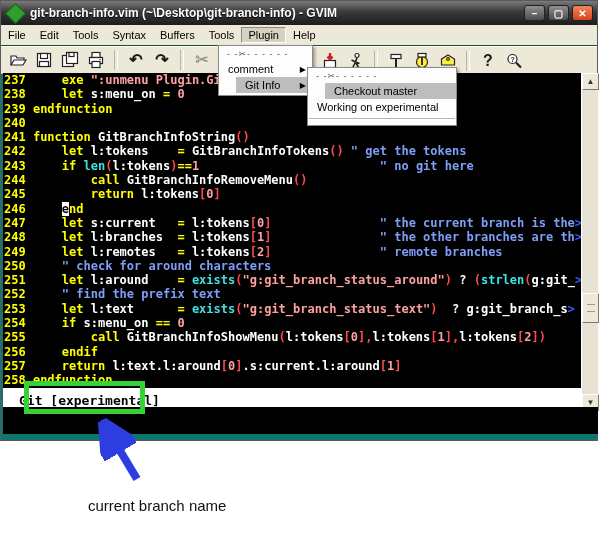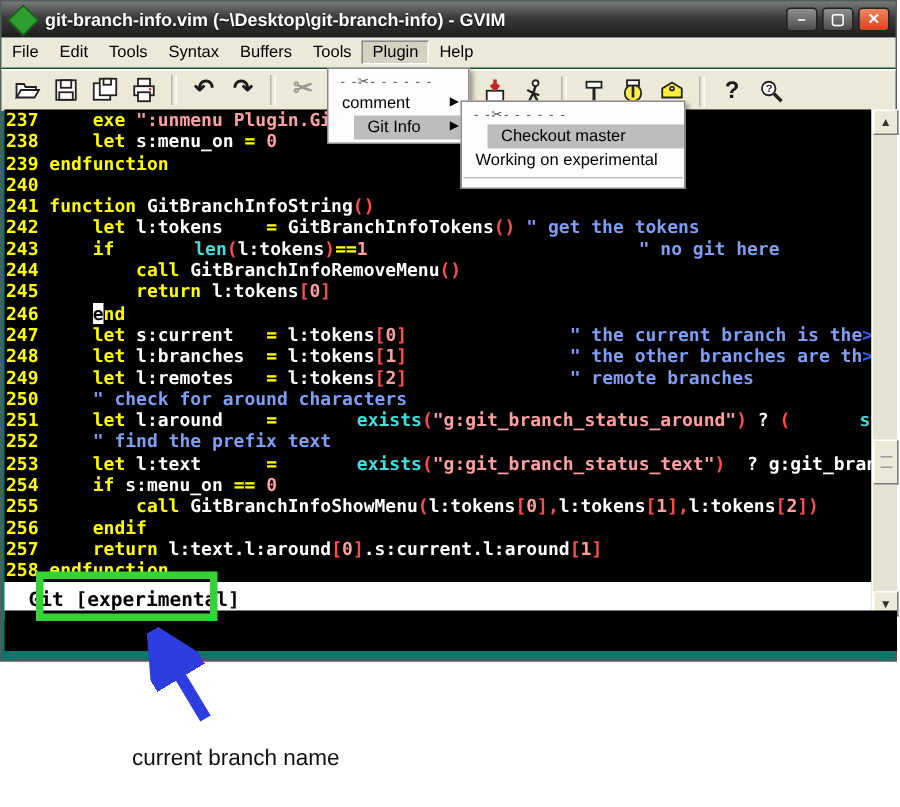--- a/index.html
+++ b/index.html
@@ -40,21 +40,21 @@
   .client{position:absolute;left:2px;top:72px;width:595px;height:361px;}
   .textarea{position:absolute;left:0;top:0;width:578px;height:315px;background:#000;overflow:hidden;
             font-family:"DejaVu Sans Mono",monospace;font-size:12px;font-weight:bold;
             line-height:14.3px;white-space:pre;padding-left:1px;box-sizing:border-box;}
   .cline{height:14.3px;}
   .c-n{color:#ffff00;}
   .c-p{color:#ffffff;}
   .c-k{color:#ffff00;}
   .c-s{color:#ffa0a0;}
   .c-c{color:#7e9ff7;}
-  .c-f{color:#3fe0e0;margin-left:46px;}
+  .c-f{color:#3fe0e0;}
   .c-r{color:#ff4b4b;}
   .c-x{color:#3d5bff;}
   .c-cur{background:#ffffff;color:#000000;}
   .statusline{position:absolute;left:0;top:315px;width:578px;height:25px;background:#ffffff;
               color:#000;font-family:"DejaVu Sans Mono",monospace;font-size:13px;font-weight:bold;
               display:flex;align-items:center;padding-left:16px;box-sizing:border-box;white-space:pre;}
   .cmdline{position:absolute;left:0;top:334px;width:595px;height:27px;background:#000;}
   
   .sb{position:absolute;left:578px;top:0;width:17px;height:338px;background:#e6e2d4;
       border-left:1px solid #fff;box-sizing:border-box;}
@@ -66,21 +66,21 @@
   .sb-thumb{position:absolute;left:0;top:220px;width:17px;height:30px;background:#ece9d8;
             border:1px solid;border-color:#fff #7a7a7a #7a7a7a #fff;box-sizing:border-box;
             display:flex;align-items:center;justify-content:center;}
   .sb-grip{width:8px;height:6px;border-top:1px solid #999;border-bottom:1px solid #999;}
   
   .popup{position:absolute;background:#fdfdfd;border:1px solid #8a8a8a;
          box-shadow:2px 2px 3px rgba(0,0,0,.35);font-size:11px;z-index:60;padding:2px 0;}
   .plugin-menu{left:218px;top:45px;width:93px;}
   .gitinfo-menu{left:307px;top:67px;width:148px;}
   .tearoff{color:#555;font-size:9px;padding:1px 8px 2px;letter-spacing:1px;white-space:nowrap;overflow:hidden;}
-  .pm-item{display:flex;align-items:flex-start;justify-content:space-between;
+  .pm-item{display:flex;align-items:center;justify-content:space-between;
            padding:2px 6px 2px 9px;color:#000;height:12px;}
   .pm-item.selected{background:#bdbdbd;margin-left:17px;}
   .pm-arrow{font-size:8px;margin-left:8px;}
   .pm-sep{border-top:1px solid #b5b5b5;border-bottom:1px solid #fff;margin:3px 1px;}
   
   .green-box{position:absolute;left:24px;top:381px;width:121px;height:33px;
              border:5px solid #35d435;box-sizing:border-box;z-index:50;}
   .arrow-svg{position:absolute;left:0;top:0;width:600px;height:538px;z-index:45;pointer-events:none;}
   .caption{position:absolute;left:88px;top:479px;font-size:15px;color:#101010;z-index:46;margin-top:18px;}
 </style>

